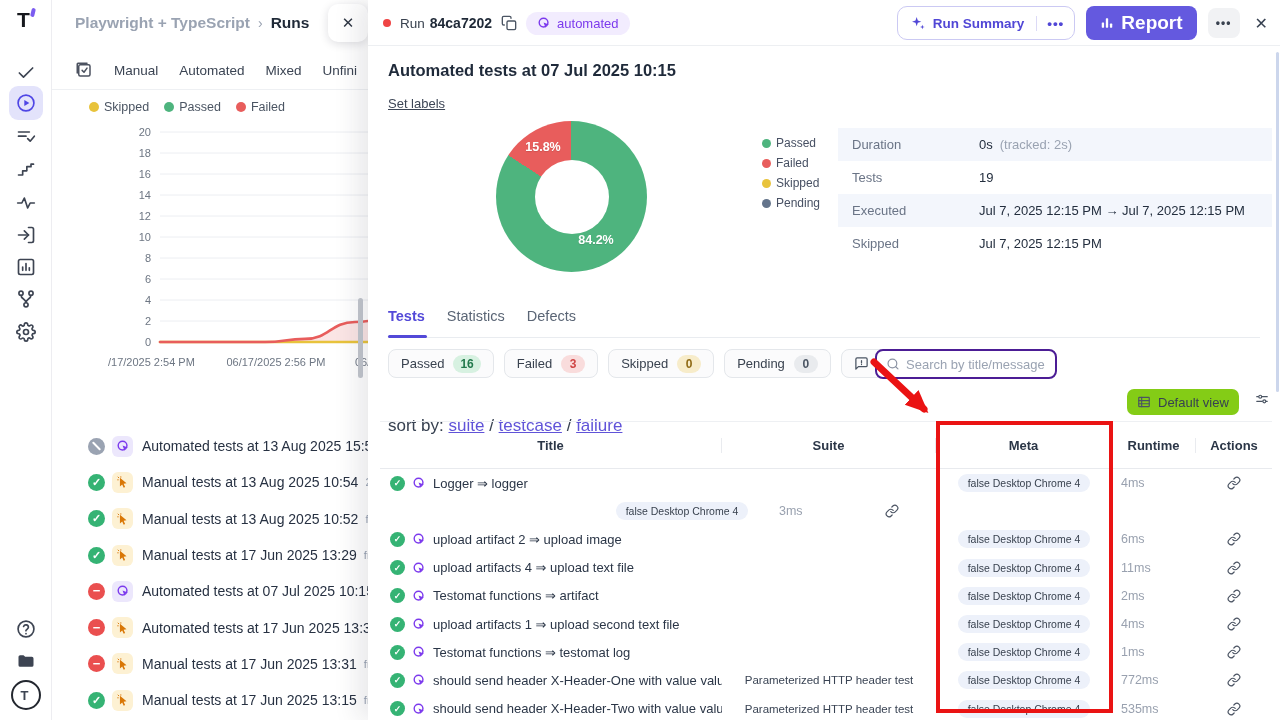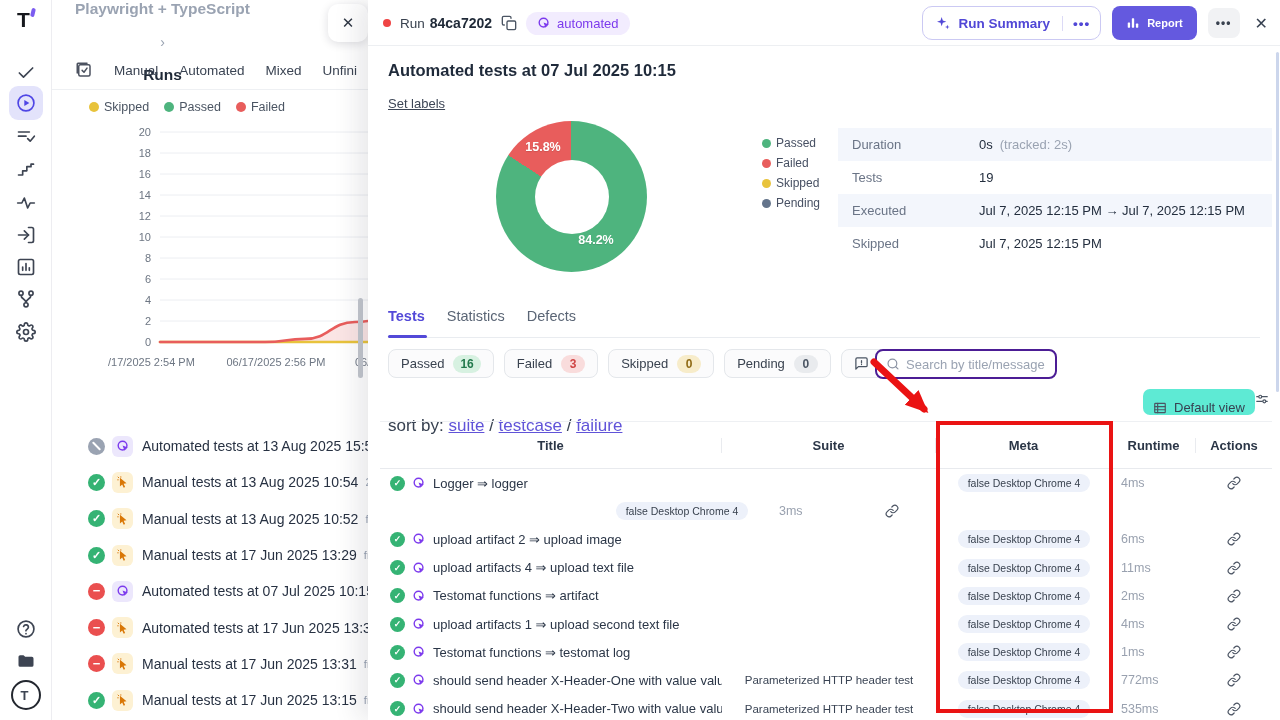--- a/index.html
+++ b/index.html
@@ -22,21 +22,21 @@
   .rail-item.active svg { stroke:#4f46e5; }
   .rail-item.filled svg { fill:#3d4452; stroke:none; }
   .avatar-circle { width:30px; height:30px; border:2.5px solid #23272f; border-radius:50%;
     display:flex; align-items:center; justify-content:center; font-size:13px; font-weight:800; }
   .avatar-circle .tick { width:3px; height:6px; }
 
   
   #left-panel { position:absolute; left:52px; top:0; width:316px; height:720px; background:#fff;
     overflow:hidden; }
   .lp-breadcrumb { position:absolute; left:23px; top:0; height:45px; display:flex;
-    align-items:center; gap:16px; font-size:15.5px; white-space:nowrap;flex-direction:column; }
+    align-items:center; gap:8px; font-size:15.5px; white-space:nowrap; }
   .bc-project { color:#9aa3b2; font-weight:600; }
   .bc-sep { color:#9aa3b2; font-size:14px; }
   .bc-current { color:#1f2937; font-weight:700; }
   .lp-close { position:absolute; left:276px; top:4px; width:40px; height:38px; background:#fff;
     border-radius:10px; box-shadow:0 2px 10px rgba(20,24,40,.14); display:flex; align-items:center;
     justify-content:center; font-size:15px; color:#2f3744; cursor:pointer; z-index:5; }
   .lp-tabs { position:absolute; left:23px; top:53px; width:293px; height:34px; display:flex;
     align-items:center; gap:21px; font-size:13.5px; color:#3b4453; white-space:nowrap; overflow:hidden; }
   .lp-tabs svg { width:18px; height:18px; stroke:#4c5260; fill:none; stroke-width:2;
     stroke-linecap:round; stroke-linejoin:round; flex:0 0 auto; }
@@ -86,21 +86,21 @@
     border-radius:14px; padding:4px 11px; font-size:13px; cursor:pointer; }
   .auto-pill svg, .ty-automated svg { width:14px; height:14px; }
   .rp-head-right { position:absolute; right:8px; top:6px; height:34px; display:flex;
     align-items:center; gap:11px; }
   .summary-btn { display:flex; align-items:center; height:34px; border:1px solid #cbc9f3;
     border-radius:10px; color:#5147d6; font-size:13.5px; font-weight:600; cursor:pointer; background:#fff; }
   .summary-main { display:flex; align-items:center; gap:7px; padding:0 12px; }
   .summary-more { padding:0 10px; border-left:1px solid #dcdaf6; letter-spacing:1px; font-weight:700; }
   .summary-btn svg { width:16px; height:16px; fill:#5147d6; }
   .report-btn { display:flex; align-items:center; gap:7px; height:34px; padding:0 14px;
-    background:#6459df; border-radius:8px; color:#fff; font-size:11px; font-weight:600; cursor:pointer; }
+    background:#6459df; border-radius:8px; color:#fff; font-size:19px; font-weight:600; cursor:pointer; }
   .report-btn svg { width:14px; height:14px; fill:#fff; }
   .gray-more { width:32px; height:30px; background:#f1f2f4; border-radius:8px; display:flex;
     align-items:center; justify-content:center; color:#39424f; font-weight:700; letter-spacing:1px;
     font-size:12px; cursor:pointer; }
   .rp-close { font-size:16px; color:#374151; cursor:pointer; padding:0 4px; }
   .rp-title { position:absolute; left:20px; top:61px; font-size:16.5px; font-weight:700; color:#1f2a3a; }
   .set-labels { position:absolute; left:20px; top:96px; font-size:13px; color:#3d4656;
     text-decoration:underline; cursor:pointer; }
 
   
@@ -146,22 +146,22 @@
     padding:12px 9px; background:#fff; }
   .search-box svg { width:14px; height:14px; stroke:#8b93a3; fill:none; stroke-width:2;
     stroke-linecap:round; flex:0 0 auto; }
   .search-box input { border:none; outline:none; width:100%; font-size:13px; color:#39424f;
     font-family:inherit; background:transparent; }
   .search-box input::placeholder { color:#9aa3b2; }
 
   
   .sort-row { position:absolute; left:20px; top:416px; font-size:17px; color:#374151; }
   .sort-link { color:#6053d8; text-decoration:underline; cursor:pointer; }
-  .view-btn { position:absolute; left:775px; top:389px; height:26px; display:flex;
-    align-items:flex-end; gap:7px; padding:0 10px; background:#5eead4; border-radius:7px;
+  .view-btn { position:absolute; left:759px; top:389px; height:26px; display:flex;
+    align-items:center; gap:7px; padding:0 10px; background:#84cc16; border-radius:7px;
     font-size:13px; color:#374151; cursor:pointer; }
   .view-btn svg, .sliders-btn svg { width:14px; height:14px; stroke:#4b5563; fill:none;
     stroke-width:2; stroke-linecap:round; }
   .sliders-btn { position:absolute; left:887px; top:392px; width:20px; height:20px; cursor:pointer; }
 
   
   .ttable { position:absolute; left:12px; top:421px; width:892px; }
   .thead { display:flex; height:48px; align-items:center; border-top:1px solid #eef0f3;
     border-bottom:1px solid #e8eaee; font-size:13px; font-weight:700; color:#2b3647; }
   .th { text-align:center; border-right:1px solid #e9ebef; }

